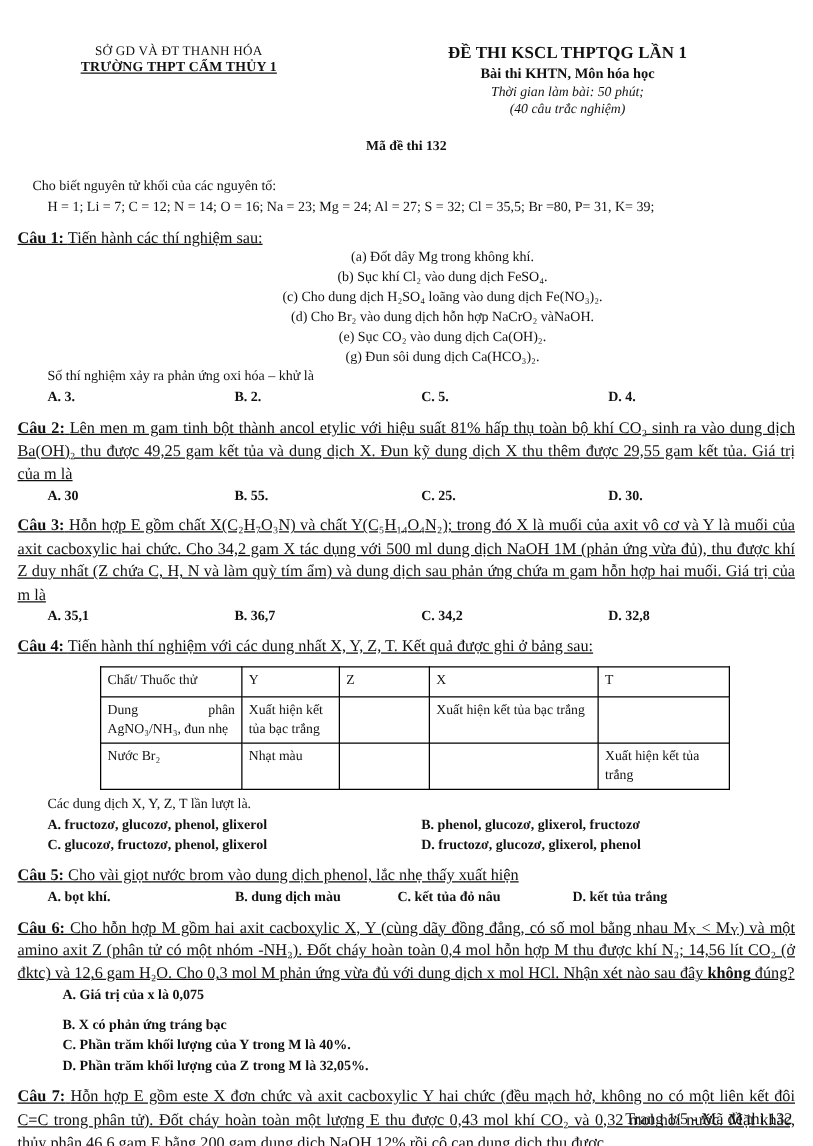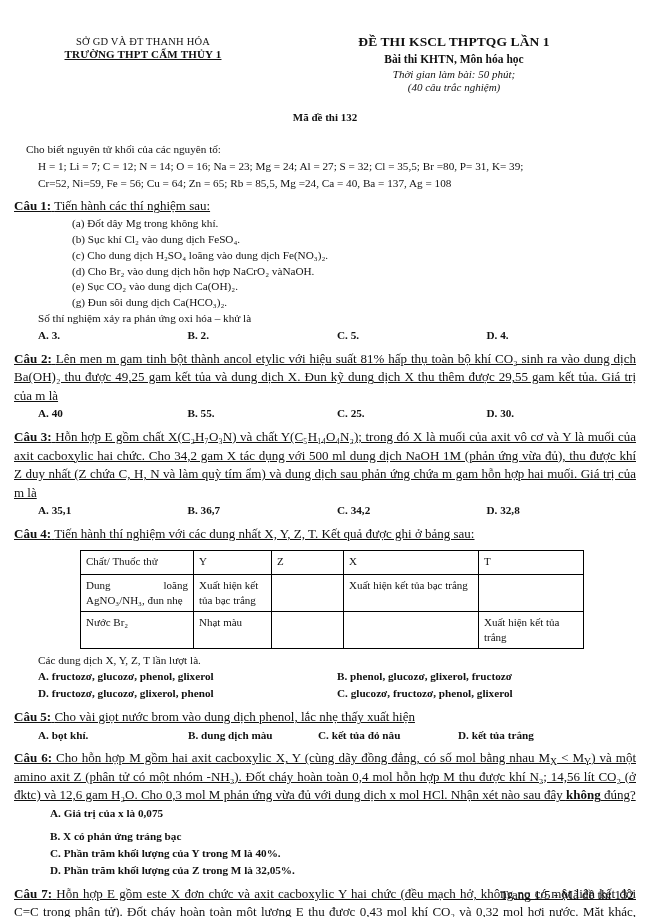--- a/index.html
+++ b/index.html
@@ -111,20 +111,21 @@
 
   .sublist {
     margin: 0;
     padding: 0;
     list-style: none;
   }
   .sublist li {
     padding-left: 58px;
     font-size: 11.2px;
     line-height: 1.42;
+    text-align: center;
   }
   .tail {
     padding-left: 24px;
     font-size: 11.2px;
     line-height: 1.42;
   }
 
   
   .opts4 {
     display: flex;
@@ -212,21 +213,20 @@
     </div>
   </div>
 
   <div class="header2">
     <div class="code-note">Mã đề thi 132</div>
   </div>
 
   <div class="masses">
     <div class="lead">Cho biết nguyên tử khối của các nguyên tố:</div>
     <div class="row">H = 1; Li = 7; C = 12; N = 14; O = 16; Na = 23; Mg = 24; Al = 27; S = 32; Cl = 35,5; Br =80, P= 31, K= 39;</div>
-    <div class="row">Cr=52, Ni=59, Fe = 56; Cu = 64; Zn = 65; Rb = 85,5, Mg =24, Ca = 40, Ba = 137, Ag = 108</div>
   </div>
 
   <div class="q">
     <span class="q-label">Câu 1:</span>
     <span class="qtext">Tiến hành các thí nghiệm sau:</span>
   </div>
   <ul class="sublist">
     <li>(a) Đốt dây Mg trong không khí.</li>
     <li>(b) Sục khí Cl₂ vào dung dịch FeSO₄.</li>
     <li>(c) Cho dung dịch H₂SO₄ loãng vào dung dịch Fe(NO₃)₂.</li>
@@ -240,21 +240,21 @@
     <div><span class="ol">B. 2.</span></div>
     <div><span class="ol">C. 5.</span></div>
     <div><span class="ol">D. 4.</span></div>
   </div>
 
   <div class="q">
     <span class="q-label">Câu 2:</span>
     <span class="qtext">Lên men m gam tinh bột thành ancol etylic với hiệu suất 81% hấp thụ toàn bộ khí CO₂ sinh ra vào dung dịch Ba(OH)₂ thu được 49,25 gam kết tủa và dung dịch X. Đun kỹ dung dịch X thu thêm được 29,55 gam kết tủa. Giá trị của m là</span>
   </div>
   <div class="opts4">
-    <div><span class="ol">A. 40</span></div>
+    <div><span class="ol">A. 30</span></div>
     <div><span class="ol">B. 55.</span></div>
     <div><span class="ol">C. 25.</span></div>
     <div><span class="ol">D. 30.</span></div>
   </div>
 
   <div class="q">
     <span class="q-label">Câu 3:</span>
     <span class="qtext">Hỗn hợp E gồm chất X(C₂H₇O₃N) và chất Y(C₅H₁₄O₄N₂); trong đó X là muối của axit vô cơ và Y là muối của axit cacboxylic hai chức. Cho 34,2 gam X tác dụng với 500 ml dung dịch NaOH 1M (phản ứng vừa đủ), thu được khí Z duy nhất (Z chứa C, H, N và làm quỳ tím ẩm) và dung dịch sau phản ứng chứa m gam hỗn hợp hai muối. Giá trị của m là</span>
   </div>
   <div class="opts4">
@@ -282,21 +282,21 @@
         <td>Chất/ Thuốc thử</td>
         <td>Y</td>
         <td>Z</td>
         <td>X</td>
         <td>T</td>
       </tr>
       <tr>
         <td>
           <div class="split">
             <span>Dung</span>
-            <span>loãng</span>
+            <span>phân</span>
           </div>
           <div>AgNO₃/NH₃, đun nhẹ</div>
         </td>
         <td>Xuất hiện kết tủa bạc trắng</td>
         <td></td>
         <td>Xuất hiện kết tủa bạc trắng</td>
         <td></td>
       </tr>
       <tr>
         <td>Nước Br₂</td>
@@ -307,22 +307,22 @@
       </tr>
     </tbody>
   </table>
 
   <div class="tail">Các dung dịch X, Y, Z, T lần lượt là.</div>
   <div class="opts2">
     <div><span class="ol">A. fructozơ, glucozơ, phenol, glixerol</span></div>
     <div><span class="ol">B. phenol, glucozơ, glixerol, fructozơ</span></div>
   </div>
   <div class="opts2">
+    <div><span class="ol">C. glucozơ, fructozơ, phenol, glixerol</span></div>
     <div><span class="ol">D. fructozơ, glucozơ, glixerol, phenol</span></div>
-    <div><span class="ol">C. glucozơ, fructozơ, phenol, glixerol</span></div>
   </div>
 
   <div class="q">
     <span class="q-label">Câu 5:</span>
     <span class="qtext">Cho vài giọt nước brom vào dung dịch phenol, lắc nhẹ thấy xuất hiện</span>
   </div>
   <div class="opts-c5">
     <div class="c1"><span class="ol">A. bọt khí.</span></div>
     <div class="c2"><span class="ol">B. dung dịch màu</span></div>
     <div class="c3"><span class="ol">C. kết tủa đỏ nâu</span></div>

